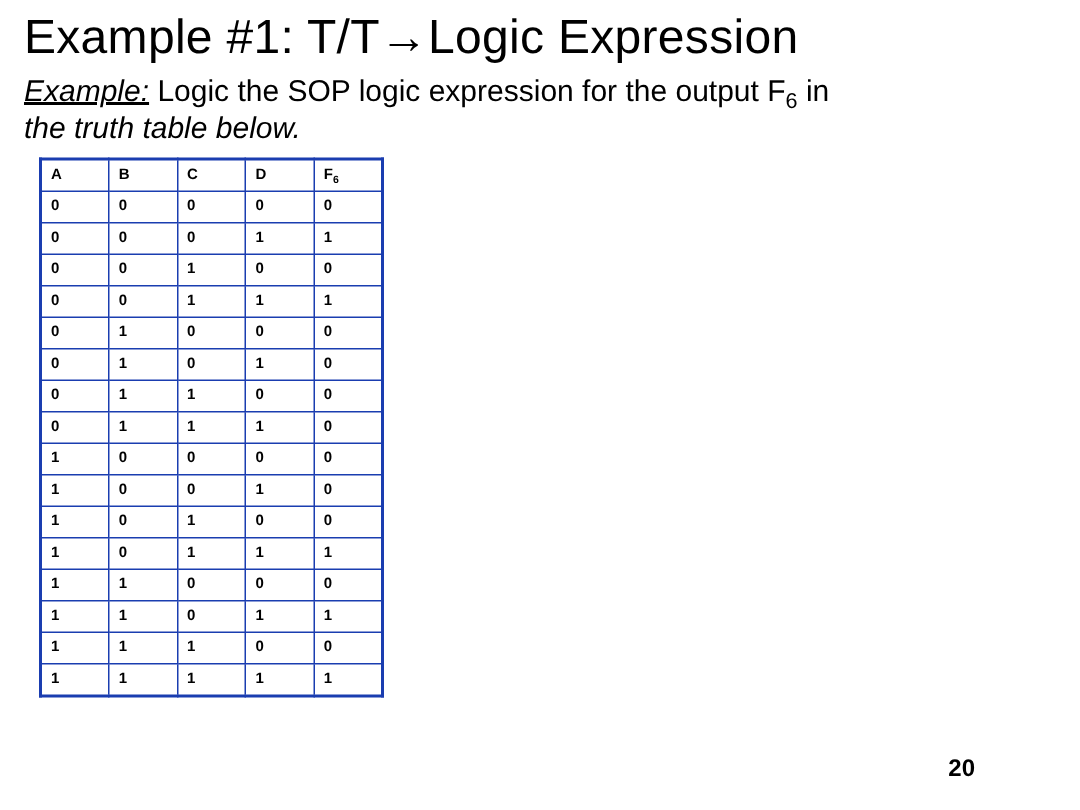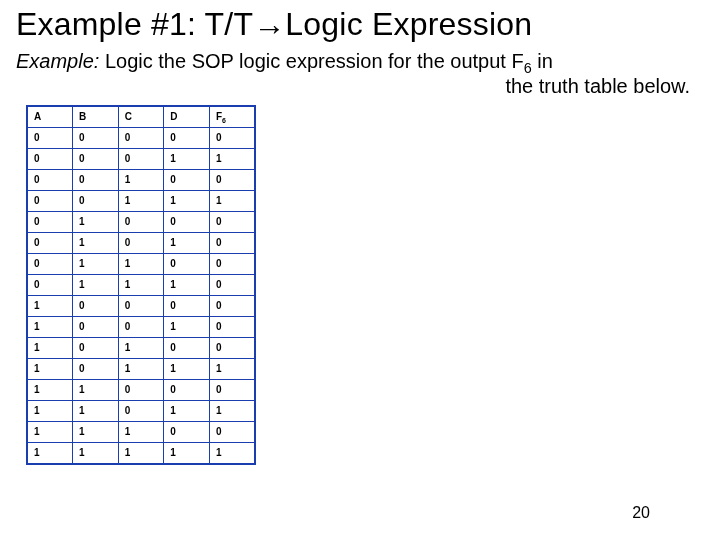--- a/index.html
+++ b/index.html
@@ -27,30 +27,31 @@
     margin: 0 0 6px 0;
     letter-spacing: 0.2px;
   }
   .subtitle {
     font-size: 20px;
     margin: 0 0 6px 0;
     line-height: 1.25;
   }
   .subtitle .lead {
     font-style: italic;
+    text-decoration: underline;
   }
   .sub6 {
     font-size: 0.72em;
     vertical-align: sub;
     line-height: 0;
   }
   .right-line {
     display: block;
-    text-align: right;
     padding-right: 14px;
+    font-style: italic;
   }
   table.truth {
     border-collapse: collapse;
     margin-left: 10px;
     table-layout: fixed;
     width: 230px;
     border: 2px solid #1a3db0;
     background: #fff;
   }
   table.truth th, table.truth td {
@@ -68,21 +69,21 @@
   .fsub {
     font-size: 7px;
     vertical-align: sub;
     line-height: 0;
   }
   .page-num {
     position: absolute;
     right: 70px;
     bottom: 18px;
     font-size: 16px;
-    font-weight: normal;
+    font-weight: bold;
   }
 </style>
 </head>
 <body>
 <div class="slide">
 
 <h1 class="title">Example #1: T/T→Logic Expression</h1>
 
 <p class="subtitle">
   <span class="lead">Example:</span><span> Logic the SOP logic expression for the output F</span><span class="sub6">6</span><span> in</span>

